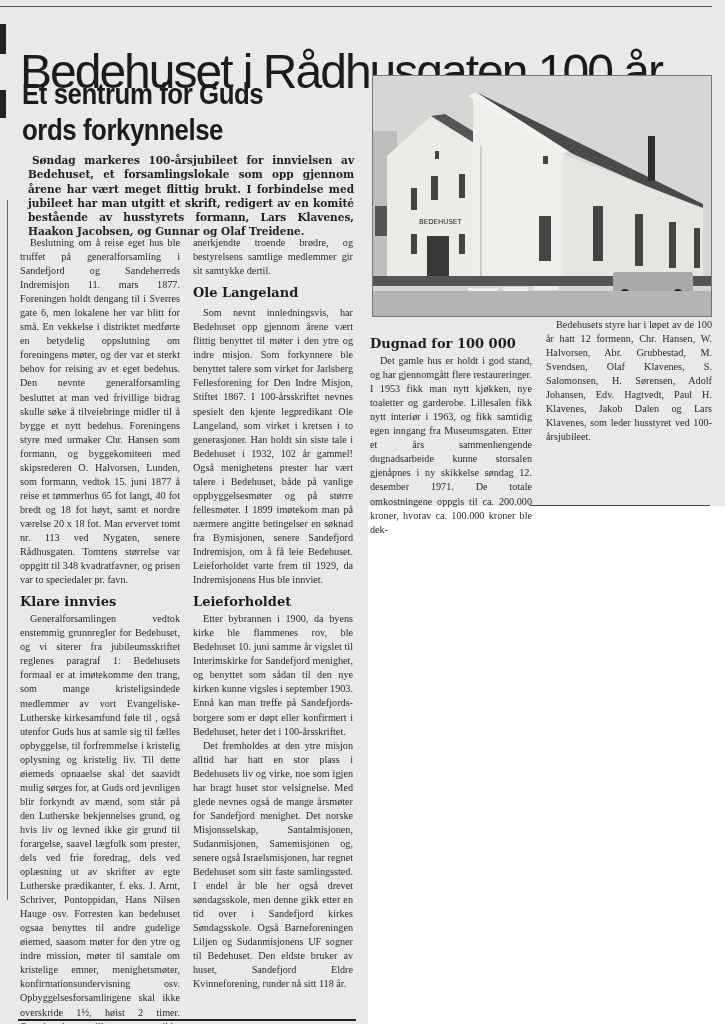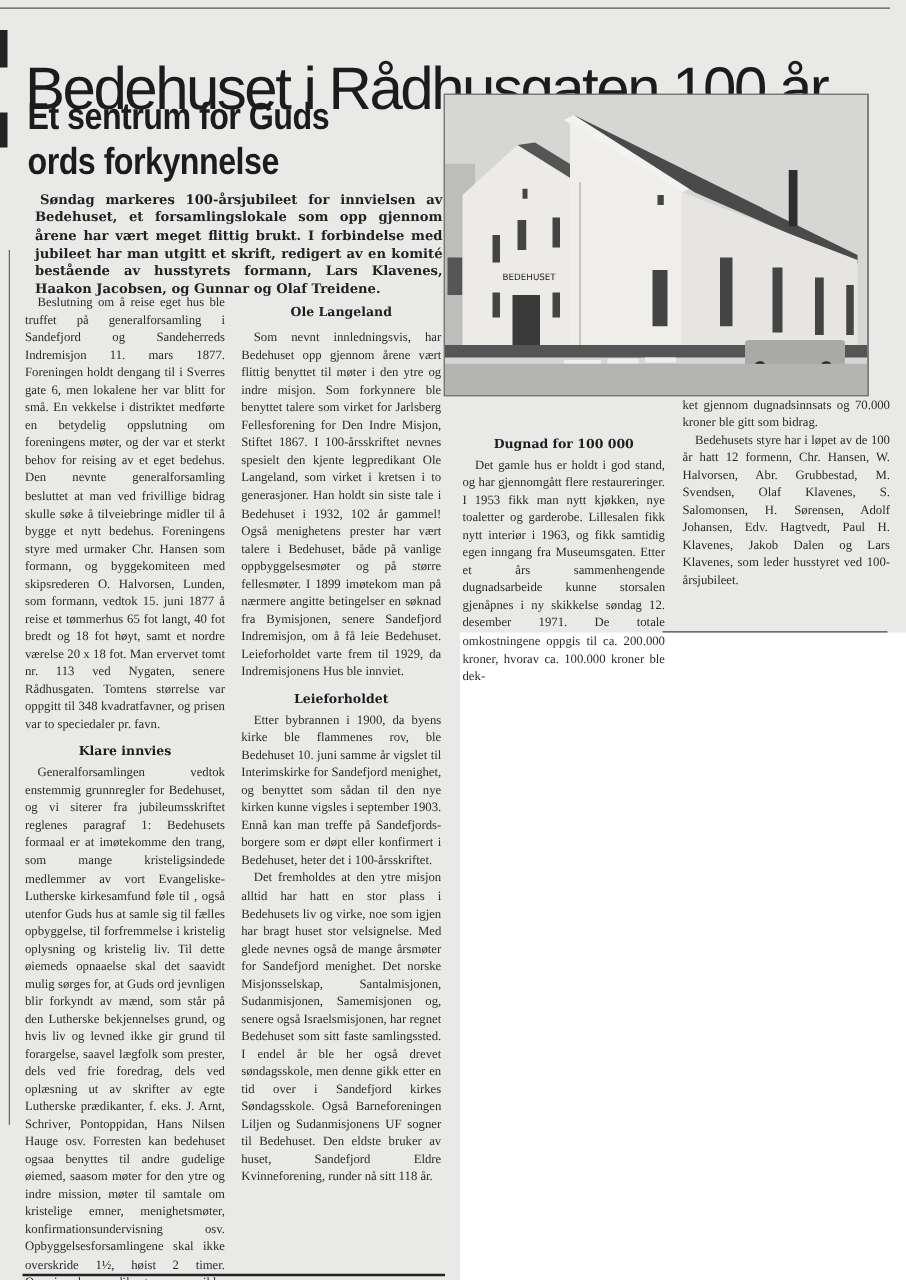--- a/index.html
+++ b/index.html
@@ -31,30 +31,30 @@
     line-height:36px; color:#1c1c1c; letter-spacing:-0.5px;
     transform:scaleX(0.86); transform-origin:left top;
   }
   .lede {
     position:absolute; left:28px; top:153px; width:326px;
     font-weight:bold; font-size:10.5px; line-height:14.3px; text-align:justify;
     text-indent:4px; color:#222;
   }
   .col { position:absolute; font-size:10.2px; line-height:14.05px; text-align:justify; color:#2a2a2a; }
   .col p { margin:0; text-indent:10px;font-family:Liberation Serif, serif; }
-  .col .sec { text-align:center; font-weight:bold; font-size:10px; margin:8px 0 3px 0; text-indent:0; color:#1e1e1e; }
+  .col .sec { font-weight:bold; font-size:13px; margin:8px 0 3px 0; text-indent:0; color:#1e1e1e; }
   .col1 { left:20px; top:236px; width:160px; }
   .col2 { left:193px; top:236px; width:160px; }
   .col3 { left:370px; top:333px; width:162px; }
   .col4 { left:546px; top:318px; width:166px; }
   .bottom-rule { position:absolute; left:18px; top:1019px; width:338px; height:2px; background:#222; }
   .col-rule-3 { position:absolute; left:530px; top:505px; width:180px; height:1px; background:#444; }
   .photo {
-    position:absolute; left:355px; top:75px; width:338px; height:240px;
-    border:1px solid #777; background:#737373; overflow:hidden;
+    position:absolute; left:372px; top:75px; width:338px; height:240px;
+    border:1px solid #777; background:#e5e5e5; overflow:hidden;
   }
 </style>
 </head>
 <body>
 
 <div class="paper"></div>
 <div class="blank-area"></div>
 <div class="top-rule"></div>
 
 <div class="left-strip">
@@ -110,31 +110,31 @@
   </svg>
 </div>
 
 <div class="col col1">
   <p>Beslutning om å reise eget hus ble truffet på generalforsamling i Sandefjord og Sandeherreds Indremisjon 11. mars 1877. Foreningen holdt dengang til i Sverres gate 6, men lokalene her var blitt for små. En vekkelse i distriktet medførte en betydelig oppslutning om foreningens møter, og der var et sterkt behov for reising av et eget bedehus. Den nevnte generalforsamling besluttet at man ved frivillige bidrag skulle søke å tilveiebringe midler til å bygge et nytt bedehus. Foreningens styre med urmaker Chr. Hansen som formann, og byggekomiteen med skipsrederen O. Halvorsen, Lunden, som formann, vedtok 15. juni 1877 å reise et tømmerhus 65 fot langt, 40 fot bredt og 18 fot høyt, samt et nordre værelse 20 x 18 fot. Man ervervet tomt nr. 113 ved Nygaten, senere Rådhusgaten. Tomtens størrelse var oppgitt til 348 kvadratfavner, og prisen var to speciedaler pr. favn.</p>
   <div class="sec">Klare innvies</div>
   <p>Generalforsamlingen vedtok enstemmig grunnregler for Bedehuset, og vi siterer fra jubileumsskriftet reglenes paragraf 1: Bedehusets formaal er at imøtekomme den trang, som mange kristeligsindede medlemmer av vort Evangeliske-Lutherske kirkesamfund føle til , også utenfor Guds hus at samle sig til fælles opbyggelse, til forfremmelse i kristelig oplysning og kristelig liv. Til dette øiemeds opnaaelse skal det saavidt mulig sørges for, at Guds ord jevnligen blir forkyndt av mænd, som står på den Lutherske bekjennelses grund, og hvis liv og levned ikke gir grund til forargelse, saavel lægfolk som prester, dels ved frie foredrag, dels ved oplæsning ut av skrifter av egte Lutherske prædikanter, f. eks. J. Arnt, Schriver, Pontoppidan, Hans Nilsen Hauge osv. Forresten kan bedehuset ogsaa benyttes til andre gudelige øiemed, saasom møter for den ytre og indre mission, møter til samtale om kristelige emner, menighetsmøter, konfirmationsundervisning osv. Opbyggelsesforsamlingene skal ikke overskride 1½, høist 2 timer. Omreisende prædikanter, som ikke staar i den missions fællesforenings tjeneste til hvilken Sandefjord og Sandeherred har sluttet sig, tilstedes ikke at tale i bedehuset medmindre de har anbefaling fra ældre,</p>
 </div>
 
 <div class="col col2">
+  <p style="text-indent:0">anerkjendte troende brødre, og bestyrelsens samtlige medlemmer gir sit samtykke dertil.</p>
   <div class="sec">Ole Langeland</div>
   <p style="margin-top:6px">Som nevnt innledningsvis, har Bedehuset opp gjennom årene vært flittig benyttet til møter i den ytre og indre misjon. Som forkynnere ble benyttet talere som virket for Jarlsberg Fellesforening for Den Indre Misjon, Stiftet 1867. I 100-årsskriftet nevnes spesielt den kjente legpredikant Ole Langeland, som virket i kretsen i to generasjoner. Han holdt sin siste tale i Bedehuset i 1932, 102 år gammel! Også menighetens prester har vært talere i Bedehuset, både på vanlige oppbyggelsesmøter og på større fellesmøter. I 1899 imøtekom man på nærmere angitte betingelser en søknad fra Bymisjonen, senere Sandefjord Indremisjon, om å få leie Bedehuset. Leieforholdet varte frem til 1929, da Indremisjonens Hus ble innviet.</p>
   <div class="sec">Leieforholdet</div>
   <p>Etter bybrannen i 1900, da byens kirke ble flammenes rov, ble Bedehuset 10. juni samme år vigslet til Interimskirke for Sandefjord menighet, og benyttet som sådan til den nye kirken kunne vigsles i september 1903. Ennå kan man treffe på Sandefjords-borgere som er døpt eller konfirmert i Bedehuset, heter det i 100-årsskriftet.</p>
   <p>Det fremholdes at den ytre misjon alltid har hatt en stor plass i Bedehusets liv og virke, noe som igjen har bragt huset stor velsignelse. Med glede nevnes også de mange årsmøter for Sandefjord menighet. Det norske Misjonsselskap, Santalmisjonen, Sudanmisjonen, Samemisjonen og, senere også Israelsmisjonen, har regnet Bedehuset som sitt faste samlingssted. I endel år ble her også drevet søndagsskole, men denne gikk etter en tid over i Sandefjord kirkes Søndagsskole. Også Barneforeningen Liljen og Sudanmisjonens UF sogner til Bedehuset. Den eldste bruker av huset, Sandefjord Eldre Kvinneforening, runder nå sitt 118 år.</p>
 </div>
 
 <div class="col col3">
-  <div class="sec" style="margin-top:16px">Dugnad for 100 000</div>
+  <div class="sec" style="margin-top:4px">Dugnad for 100 000</div>
   <p>Det gamle hus er holdt i god stand, og har gjennomgått flere restaureringer. I 1953 fikk man nytt kjøkken, nye toaletter og garderobe. Lillesalen fikk nytt interiør i 1963, og fikk samtidig egen inngang fra Museumsgaten. Etter et års sammenhengende dugnadsarbeide kunne storsalen gjenåpnes i ny skikkelse søndag 12. desember 1971. De totale omkostningene oppgis til ca. 200.000 kroner, hvorav ca. 100.000 kroner ble dek-</p>
 </div>
 
 <div class="col col4">
-  <p style="text-indent:0">ket gjennom dugnadsinnsats og 70.000 kroner ble gitt som bidrag.</p>
   <p>Bedehusets styre har i løpet av de 100 år hatt 12 formenn, Chr. Hansen, W. Halvorsen, Abr. Grubbestad, M. Svendsen, Olaf Klavenes, S. Salomonsen, H. Sørensen, Adolf Johansen, Edv. Hagtvedt, Paul H. Klavenes, Jakob Dalen og Lars Klavenes, som leder husstyret ved 100-årsjubileet.</p>
 </div>
 
 <div class="col-rule-3"></div>
 <div class="bottom-rule"></div>
 
 </body></html>

